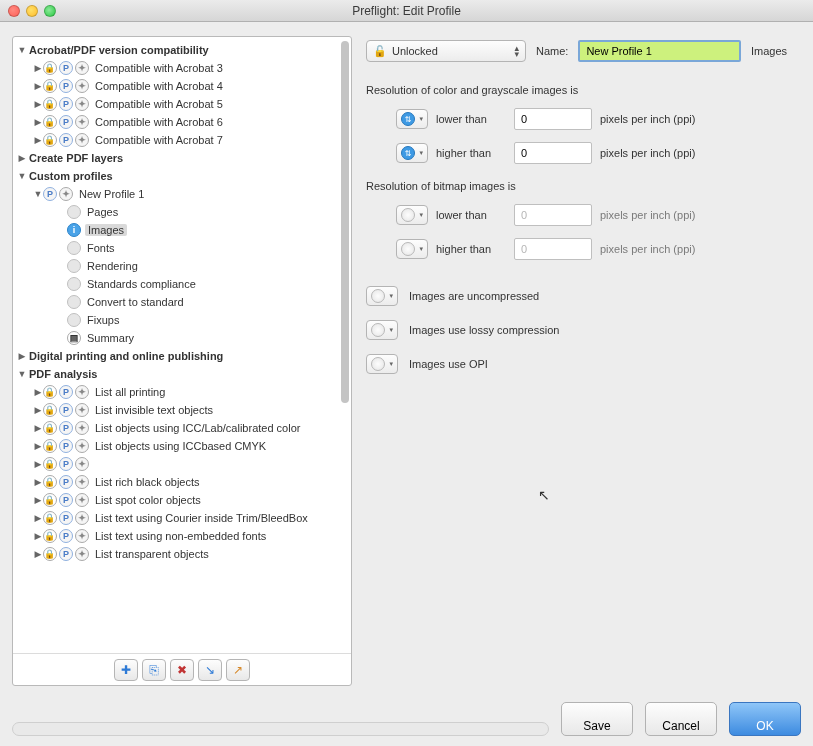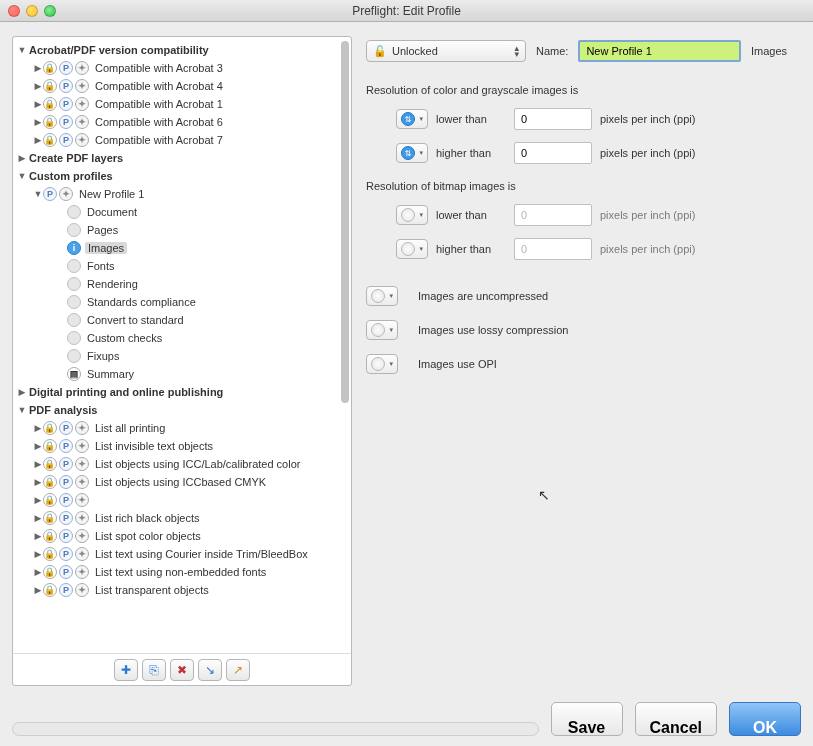--- a/index.html
+++ b/index.html
@@ -131,35 +131,35 @@
 .pilldrop.blue .circ::after { content: "⇅"; color: #fff; font-size: 8px; display: block; text-align: center; line-height: 14px; }
 .pilldrop .dd { font-size: 7px; color: #666; }
 .opt-label { min-width: 70px; color: #333; }
 .num-input {
   width: 78px; height: 22px; border: 1px solid #bfbfbf; border-radius: 2px;
   padding: 0 6px; font-size: 11px; background: #fff;
 }
 .num-input:disabled { color: #b6b6b6; background: #fff; }
 .unit { color: #7a7a7a; }
 .unit.strong { color: #333; }
-.check-row { display: flex; align-items: center; gap: 20px; margin: 0 0 14px 0; }
+.check-row { display: flex; align-items: center; gap: 11px; margin: 0 0 14px 0; }
 .footer {
   height: 50px; display: flex; align-items: flex-end; gap: 12px;
   padding-top: 10px;
 }
 .footer .hscroll {
   flex: 1; height: 14px;
   background: #e9e9e9;
   border: 1px solid #cfcfcf; border-radius: 7px;
 }
 .btn {
   min-width: 72px; height: 22px; padding: 16px 14px;
   background: linear-gradient(#fdfdfd, #e8e8e8);
   border: 1px solid #b2b2b2; border-radius: 5px;
-  font-size: 16px; cursor: pointer; font-weight: bold;
+  font-size: 12px; cursor: pointer;
 }
 .btn.default {
   background: linear-gradient(#8fc6f8, #3d8be0);
   border-color: #3a76c0; color: #fff;
 }
 </style>
 </head>
 <body>
 
 <div class="titlebar">
@@ -202,21 +202,21 @@
             <span class="label">Compatible with Acrobat 4</span>
           </div>
         <div class="row">
             <span class="spacer" style="width:16px"></span>
             <span class="tri">▶</span>
             <span class="iconset">
               <span class="mini lock">🔒</span>
               <span class="mini p">P</span>
               <span class="mini gear">✦</span>
             </span>
-            <span class="label">Compatible with Acrobat 1</span>
+            <span class="label">Compatible with Acrobat 5</span>
           </div>
         <div class="row">
             <span class="spacer" style="width:16px"></span>
             <span class="tri">▶</span>
             <span class="iconset">
               <span class="mini lock">🔒</span>
               <span class="mini p">P</span>
               <span class="mini gear">✦</span>
             </span>
             <span class="label">Compatible with Acrobat 6</span>
@@ -249,70 +249,56 @@
               <span class="mini gear">✦</span>
             </span>
             <span class="label">New Profile 1</span>
           </div>
 
         <div class="row">
             <span class="spacer" style="width:50px"></span>
             <span class="iconset">
               <span class="mini gray"></span>
             </span>
-            <span class="label">Document</span>
+            <span class="label">Pages</span>
+          </div>
+        <div class="row">
+            <span class="spacer" style="width:50px"></span>
+            <span class="iconset">
+              <span class="mini blue">i</span>
+            </span>
+            <span class="label selected" style="background:#d9d9d9;border-radius:2px;padding:0 3px">Images</span>
           </div>
         <div class="row">
             <span class="spacer" style="width:50px"></span>
             <span class="iconset">
               <span class="mini gray"></span>
             </span>
-            <span class="label">Pages</span>
-          </div>
-        <div class="row">
-            <span class="spacer" style="width:50px"></span>
-            <span class="iconset">
-              <span class="mini blue">i</span>
-            </span>
-            <span class="label selected" style="background:#d9d9d9;border-radius:2px;padding:0 3px">Images</span>
+            <span class="label">Fonts</span>
           </div>
         <div class="row">
             <span class="spacer" style="width:50px"></span>
             <span class="iconset">
               <span class="mini gray"></span>
             </span>
-            <span class="label">Fonts</span>
+            <span class="label">Rendering</span>
           </div>
         <div class="row">
             <span class="spacer" style="width:50px"></span>
             <span class="iconset">
               <span class="mini gray"></span>
             </span>
-            <span class="label">Rendering</span>
+            <span class="label">Standards compliance</span>
           </div>
         <div class="row">
             <span class="spacer" style="width:50px"></span>
             <span class="iconset">
               <span class="mini gray"></span>
             </span>
-            <span class="label">Standards compliance</span>
-          </div>
-        <div class="row">
-            <span class="spacer" style="width:50px"></span>
-            <span class="iconset">
-              <span class="mini gray"></span>
-            </span>
             <span class="label">Convert to standard</span>
-          </div>
-        <div class="row">
-            <span class="spacer" style="width:50px"></span>
-            <span class="iconset">
-              <span class="mini gray"></span>
-            </span>
-            <span class="label">Custom checks</span>
           </div>
         <div class="row">
             <span class="spacer" style="width:50px"></span>
             <span class="iconset">
               <span class="mini gray"></span>
             </span>
             <span class="label">Fixups</span>
           </div>
         <div class="row">
             <span class="spacer" style="width:50px"></span>

